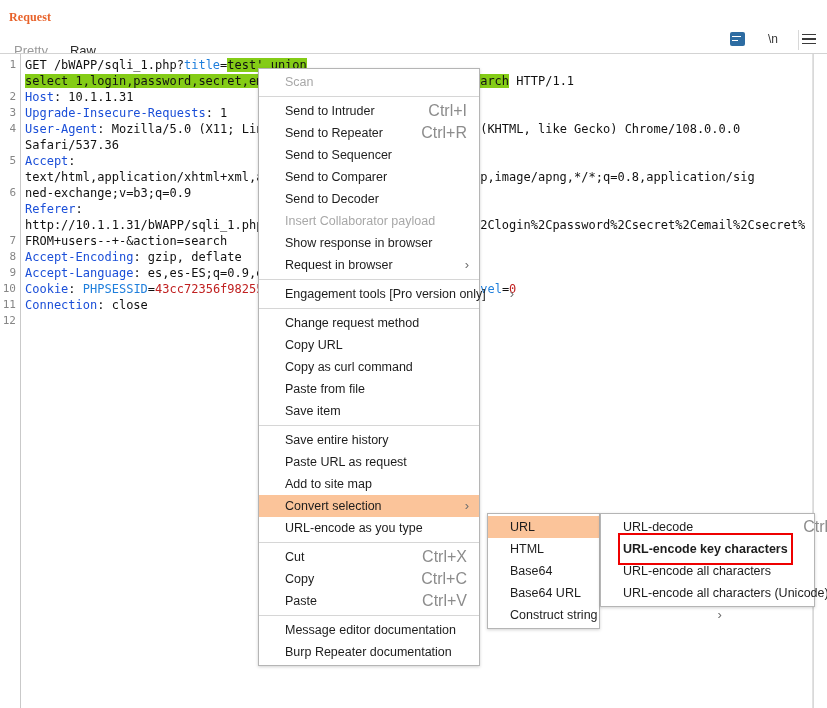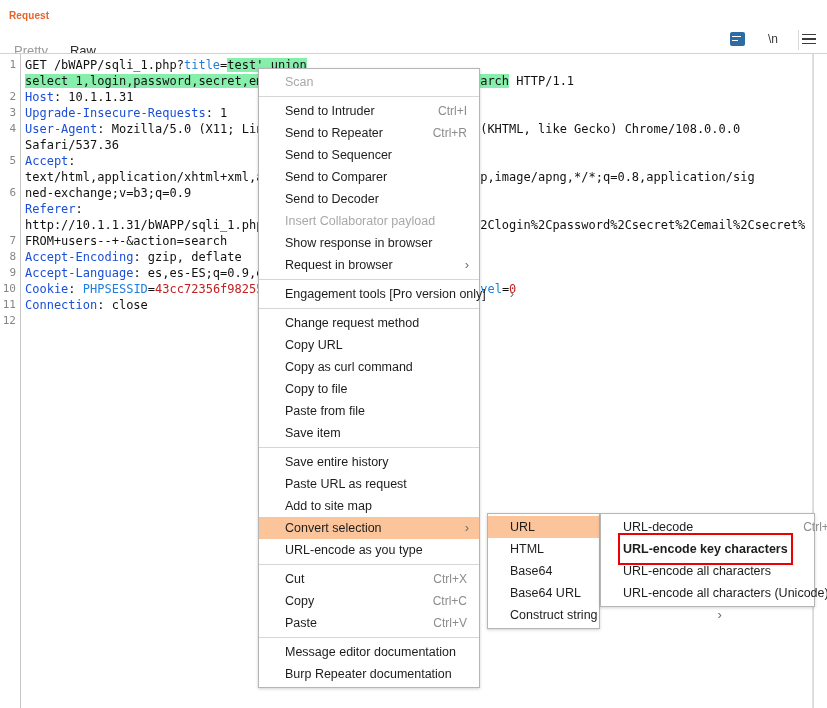--- a/index.html
+++ b/index.html
@@ -13,24 +13,25 @@
   #root {
     position: relative;
     width: 827px; height: 708px;
     background: #ffffff;
   }
 
   
   .panel-title {
     position: absolute;
     left: 9px; top: 10px;
-    font-size: 10px;
+    font-size: 12px;
     font-weight: bold;
     color: #e8622a;
     letter-spacing: 0.1px;
+    font-family: Liberation Serif, serif;
   }
   .tabbar {
     position: absolute;
     left: 0; top: 30px;
     width: 827px; height: 23px;
   }
   .tab {
     position: absolute;
     top: 11px;
     height: 23px;
@@ -134,21 +135,21 @@
     font-size: 12px;
     line-height: 16px;
     white-space: pre;
     color: #111111;
     padding: 3px 0 0 3px;
     overflow: hidden;
   }
   .hdrname { color: #1b4fd8; }
   .param  { color: #1f7fdc; }
   .val    { color: #c02020; }
-  .sel    { background: #86efac; }
+  .sel    { background: #84cc16; }
 
   #vscroll-track {
     position: absolute;
     right: 0; top: 0; width: 14px; height: 654px;
     background: #ffffff;
     border-left: 1px solid #d9d9d9;
   }
   #vscroll-outer-line {
     position: absolute;
     right: 14px; top: 0; width: 1px; height: 654px;
@@ -174,21 +175,21 @@
     white-space: nowrap;
     cursor: default;
     display: flex;
     align-items: flex-end;
   }
   .mi .lbl { flex: 0 0 auto; }
   .mi .spacer { flex: 1 1 auto; min-width: 14px; }
   .mi .acc {
     flex: 0 0 auto;
     color: #8c8c8c;
-    font-size: 12px;
+    font-size: 16px;
     padding-right: 2px;
   }
   .mi .arrow {
     flex: 0 0 auto;
     color: #6d6d6d;
     font-size: 13px;
     padding-left: 10px;
     line-height: 22px;
   }
   .mi.disabled { color: #a8a8a8; }
@@ -315,24 +316,20 @@
       </div>
       <div class="mi">
         <span class="lbl">Copy URL</span>
         <span class="spacer"></span>
       </div>
       <div class="mi">
         <span class="lbl">Copy as curl command</span>
         <span class="spacer"></span>
       </div>
       <div class="mi">
-        <span class="lbl">Copy to file</span>
-        <span class="spacer"></span>
-      </div>
-      <div class="mi">
         <span class="lbl">Paste from file</span>
         <span class="spacer"></span>
       </div>
       <div class="mi">
         <span class="lbl">Save item</span>
         <span class="spacer"></span>
       </div>
       <div class="msep"></div>
       <div class="mi">
         <span class="lbl">Save entire history</span>

